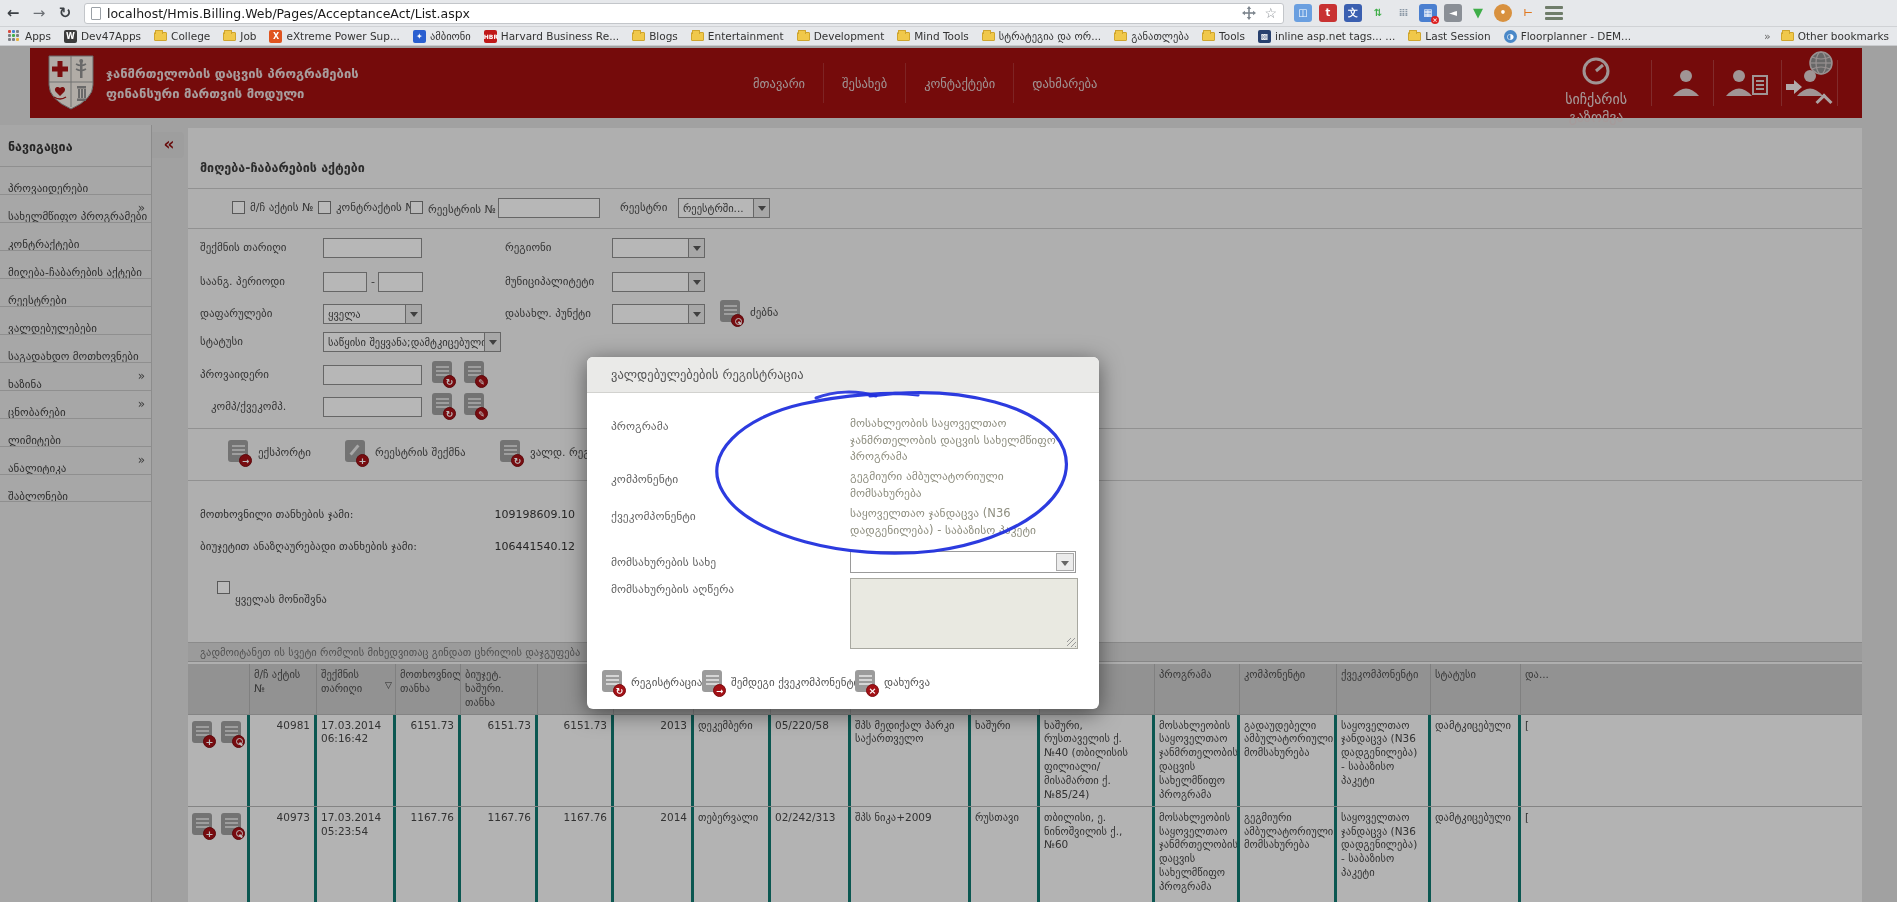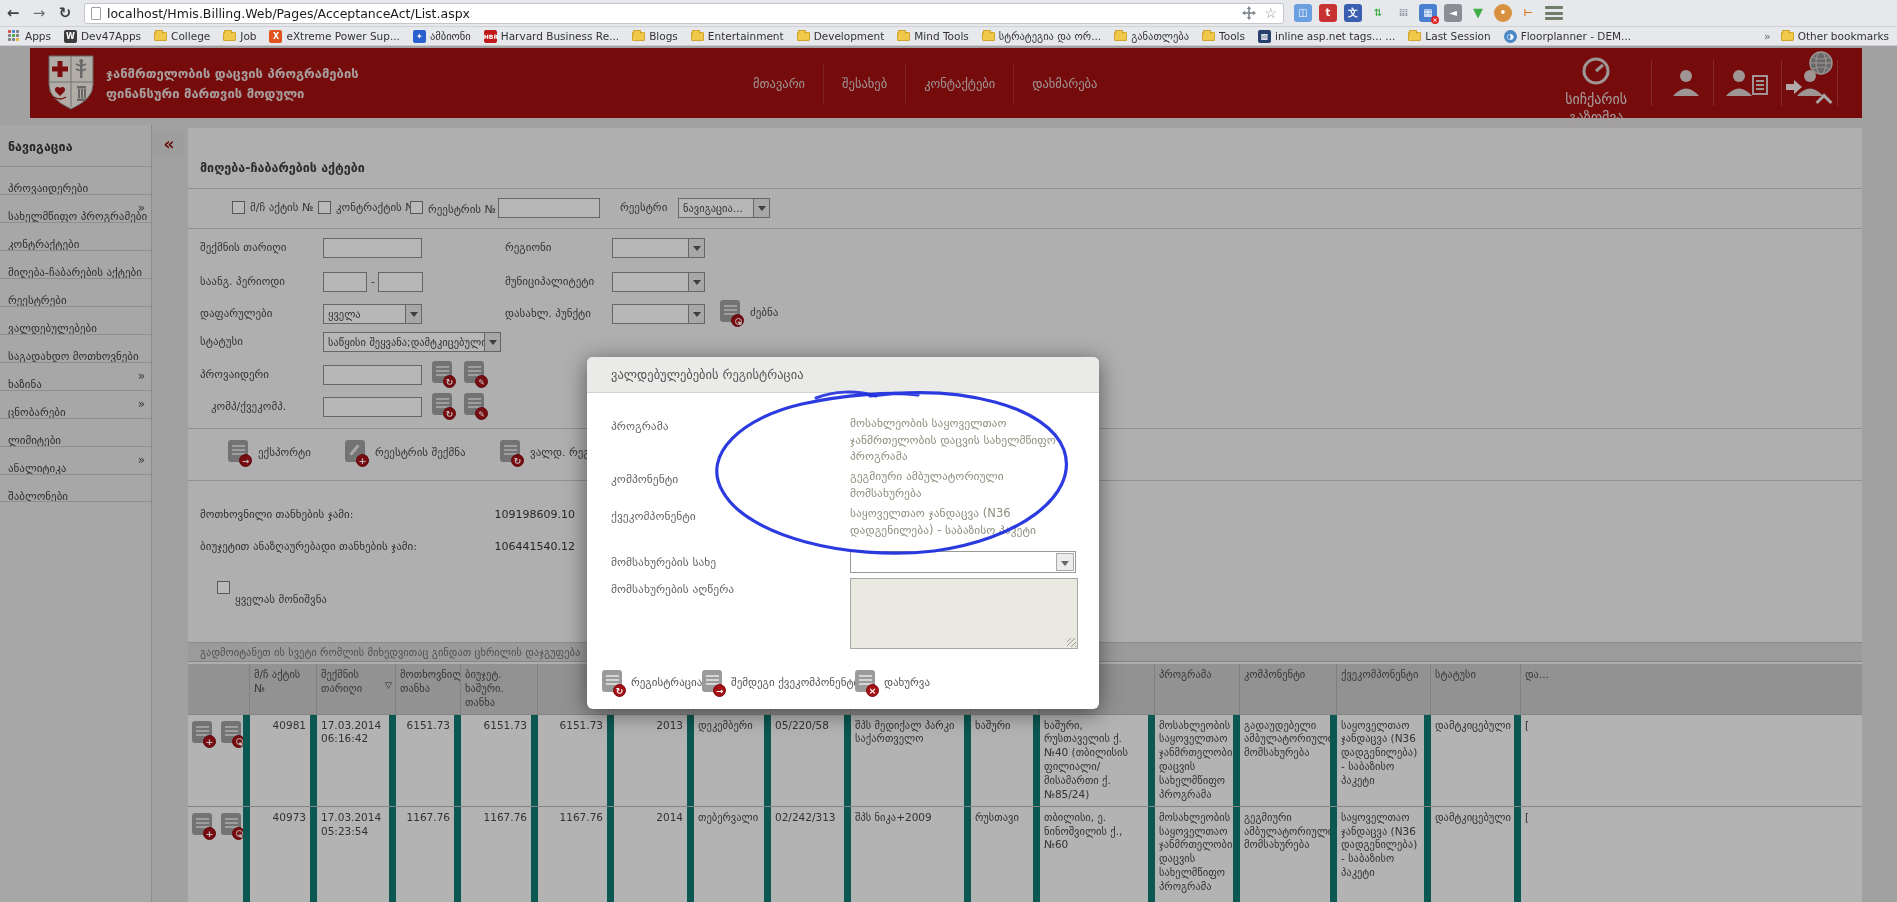--- a/index.html
+++ b/index.html
@@ -84,21 +84,21 @@
   .tot-label { position:absolute; left:12px; font-size:11px; color:#444; }
   .tot-val { position:absolute; left:295px; width:92px; text-align:right; font-size:11px; color:#333; }
 
   .group-bar { position:absolute; left:0; top:514px; width:100%; height:20px; background:#d2d2d2; border-top:1px solid #bcbcbc; border-bottom:1px solid #b5b5b5; }
   .group-bar span { position:absolute; left:12px; top:3px; font-size:10.5px; color:#6e6e6e; }
 
   
   .tbl { position:absolute; left:0; top:536px; width:1674px; font-size:10.5px; color:#454545; }
   .trow { display:flex; align-items:stretch; border-bottom:1px solid #b2b2b2; background:#f2f2f2; }
   .trow.hdr { background:#c6c6c6; color:#4c4c4c; min-height:46px; }
-  .td { padding:4px 4px; border-right:7px solid #0f766e; line-height:1.32; overflow:hidden; }
+  .td { padding:4px 4px; border-right:3px solid #0f766e; line-height:1.32; overflow:hidden; }
   .hdr .td { border-right:1px solid #adadad; }
   .td.num { text-align:right; }
   .icell { width:62px; display:flex; gap:6px; padding:6px 4px; }
   .icell .ic { position:relative; flex:0 0 auto; }
   .ct0{width:67px}.ct1{width:79px;position:relative}.ct2{width:65px}.ct3{width:77px}.ct4{width:76px}.ct5{width:80px}
   .ct6{width:77px}.ct7{width:80px}.ct8{width:120px}.ct9{width:69px}.ct10{width:115px}.ct11{width:85px}
   .ct12{width:97px}.ct13{width:94px}.ct14{width:90px}.ct15{width:341px;border-right:none!important}
   .sort-ico { position:absolute; right:3px; top:16px; font-size:9px; color:#333; }
   .row1 { min-height:92px; }
   .row2 { min-height:232px; }
@@ -354,21 +354,21 @@
     <div class="hr" style="top:60px"></div>
 
     <span class="cb" style="left:44px;top:73px"></span>
     <span class="f-label" style="left:62px;top:70px">მ/ჩ აქტის №</span>
     <span class="cb" style="left:130px;top:73px"></span>
     <span class="f-label" style="left:148px;top:70px">კონტრაქტის №</span>
     <span class="cb" style="left:222px;top:73px"></span>
     <span class="f-label" style="left:240px;top:72px">რეესტრის №</span>
     <span class="ti" style="left:310px;top:70px;width:102px" title=""></span>
     <span class="f-label" style="left:432px;top:70px">რეესტრი</span>
-    <span class="dd" style="left:490px;top:70px;width:92px"><span>ნავიგაცია...</span><span class="arr"></span></span>
+    <span class="dd" style="left:490px;top:70px;width:92px"><span>რეესტრში...</span><span class="arr"></span></span>
     <div class="hr" style="top:100px"></div>
 
     <span class="f-label" style="left:12px;top:110px">შექმნის თარიღი</span>
     <span class="ti" style="left:135px;top:110px;width:99px"></span>
     <span class="f-label" style="left:317px;top:110px">რეგიონი</span>
     <span class="dd" style="left:424px;top:110px;width:93px">
         <span class="arr"></span>
       </span>
 
     <span class="f-label" style="left:12px;top:144px">საანგ. პერიოდი</span>

